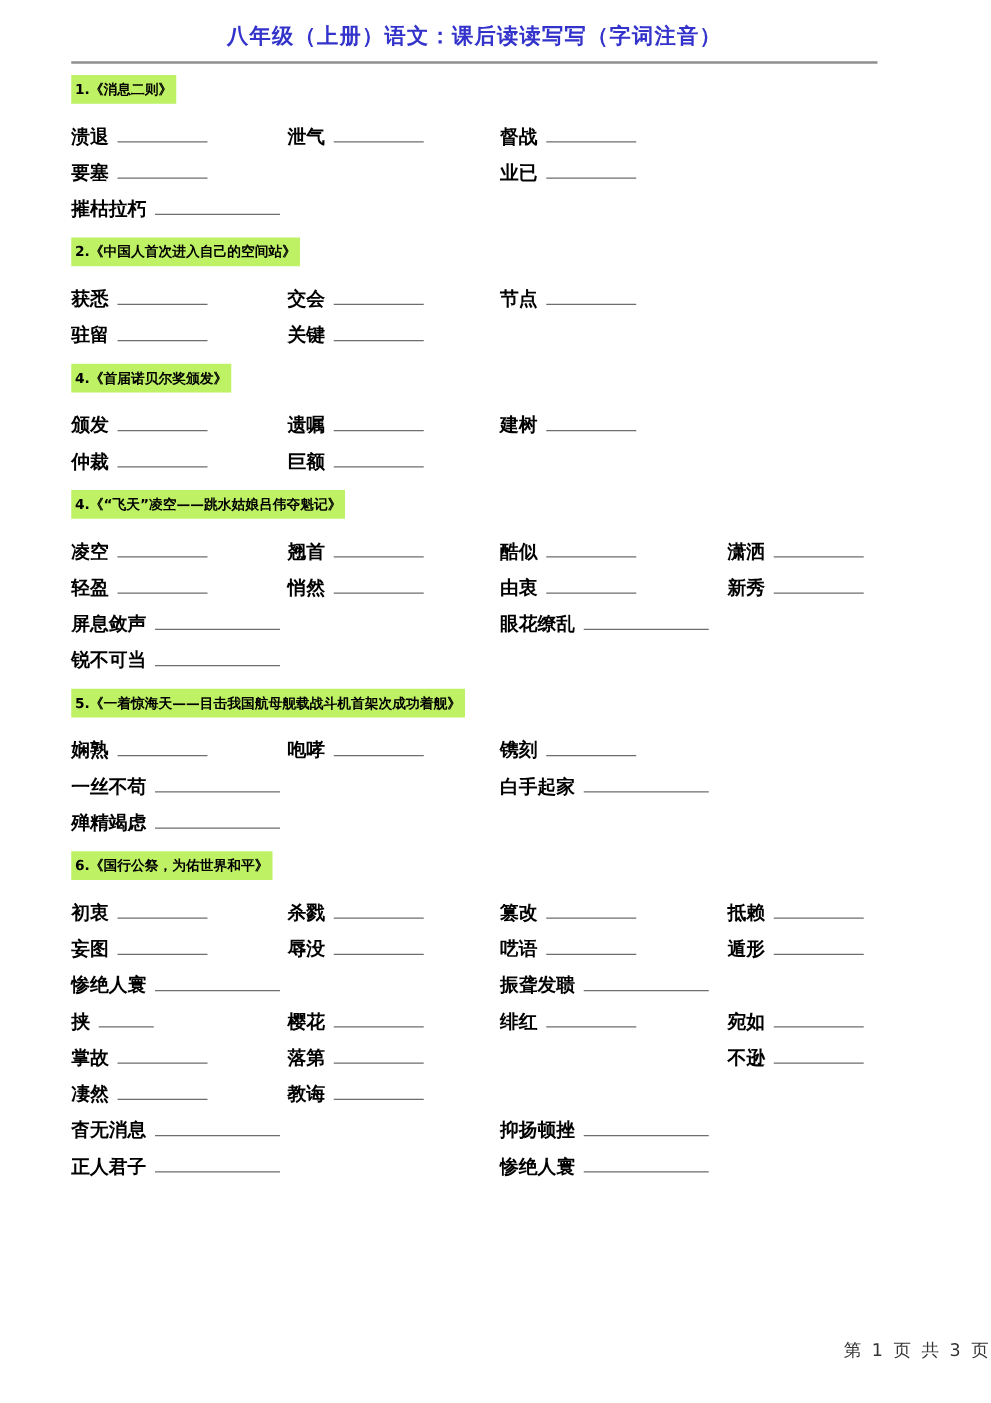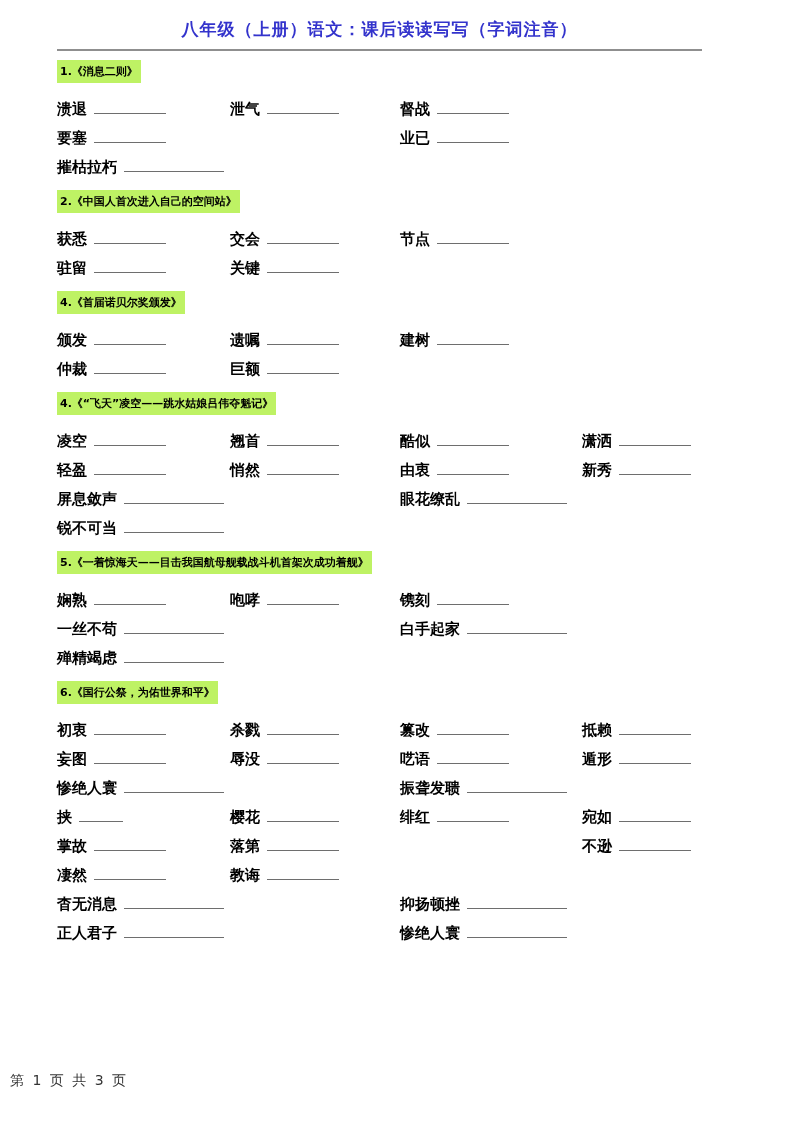--- a/index.html
+++ b/index.html
@@ -12,21 +12,21 @@
   .rule{border:none;border-top:2px solid #8f8f8f;margin:9px 0 4px 0;}
   .sec-h{margin:8px 0 11px 0;line-height:21px;}
   .sec-h .hl{display:inline-block;background:#bef264;color:#000;font-weight:bold;font-size:11px;padding:1px 3px;}
   .row{display:grid;grid-template-columns:173px 170px 182px 1fr;height:29px;align-items:center;font-weight:bold;}
   .entry{white-space:nowrap;}
   .c1{grid-column:1}.c2{grid-column:2}.c3{grid-column:3}.c4{grid-column:4}
   .w{font-size:15px;}
   .blank{display:inline-block;width:72px;height:13px;border-bottom:1px solid #6e6e6e;margin-left:7px;}
   .L .blank{width:100px;}
   .S .blank{width:44px;}
-  .footer{position:absolute;left:10px;right:0;bottom:32px;text-align:left;font-size:14px;color:#333;letter-spacing:2px;}
+  .footer{position:absolute;left:10px;right:0;bottom:32px;text-align:right;font-size:14px;color:#333;letter-spacing:2px;}
 </style>
 </head>
 <body>
 
 <div class="page">
 
   <div class="title">八年级（上册）语文：课后读读写写（字词注音）</div>
   <hr class="rule">
 
   <div class="sec">

